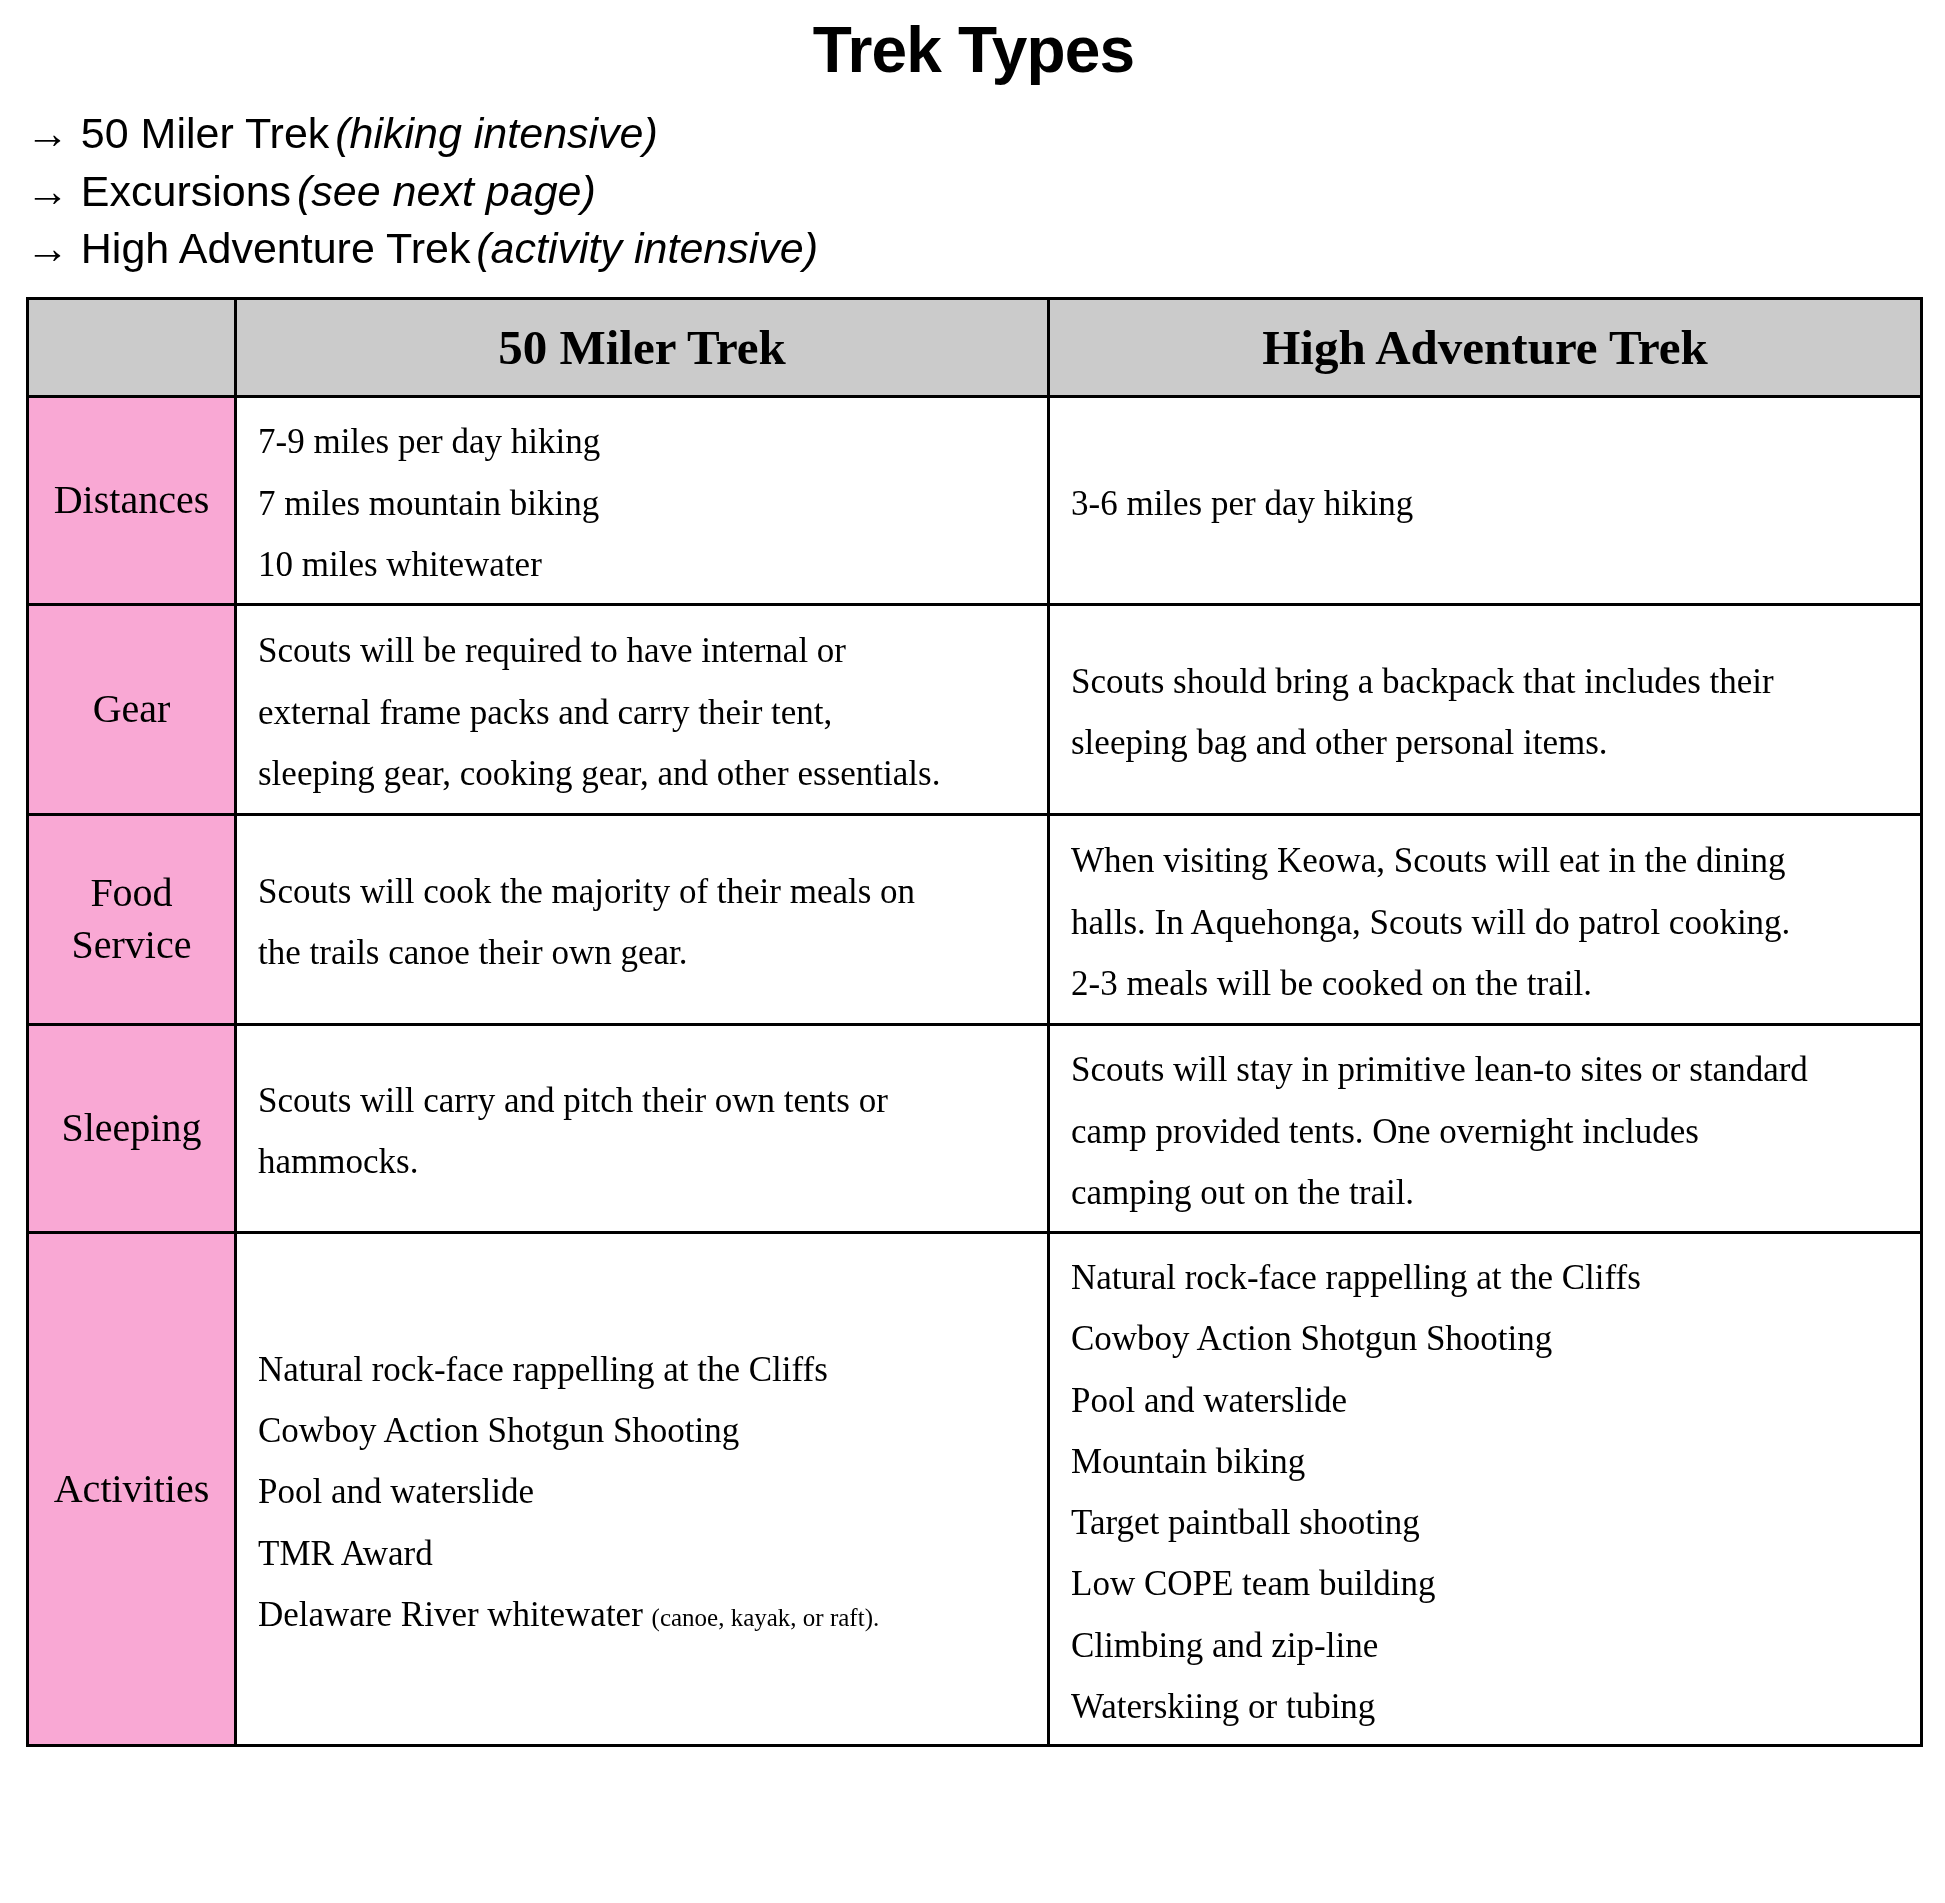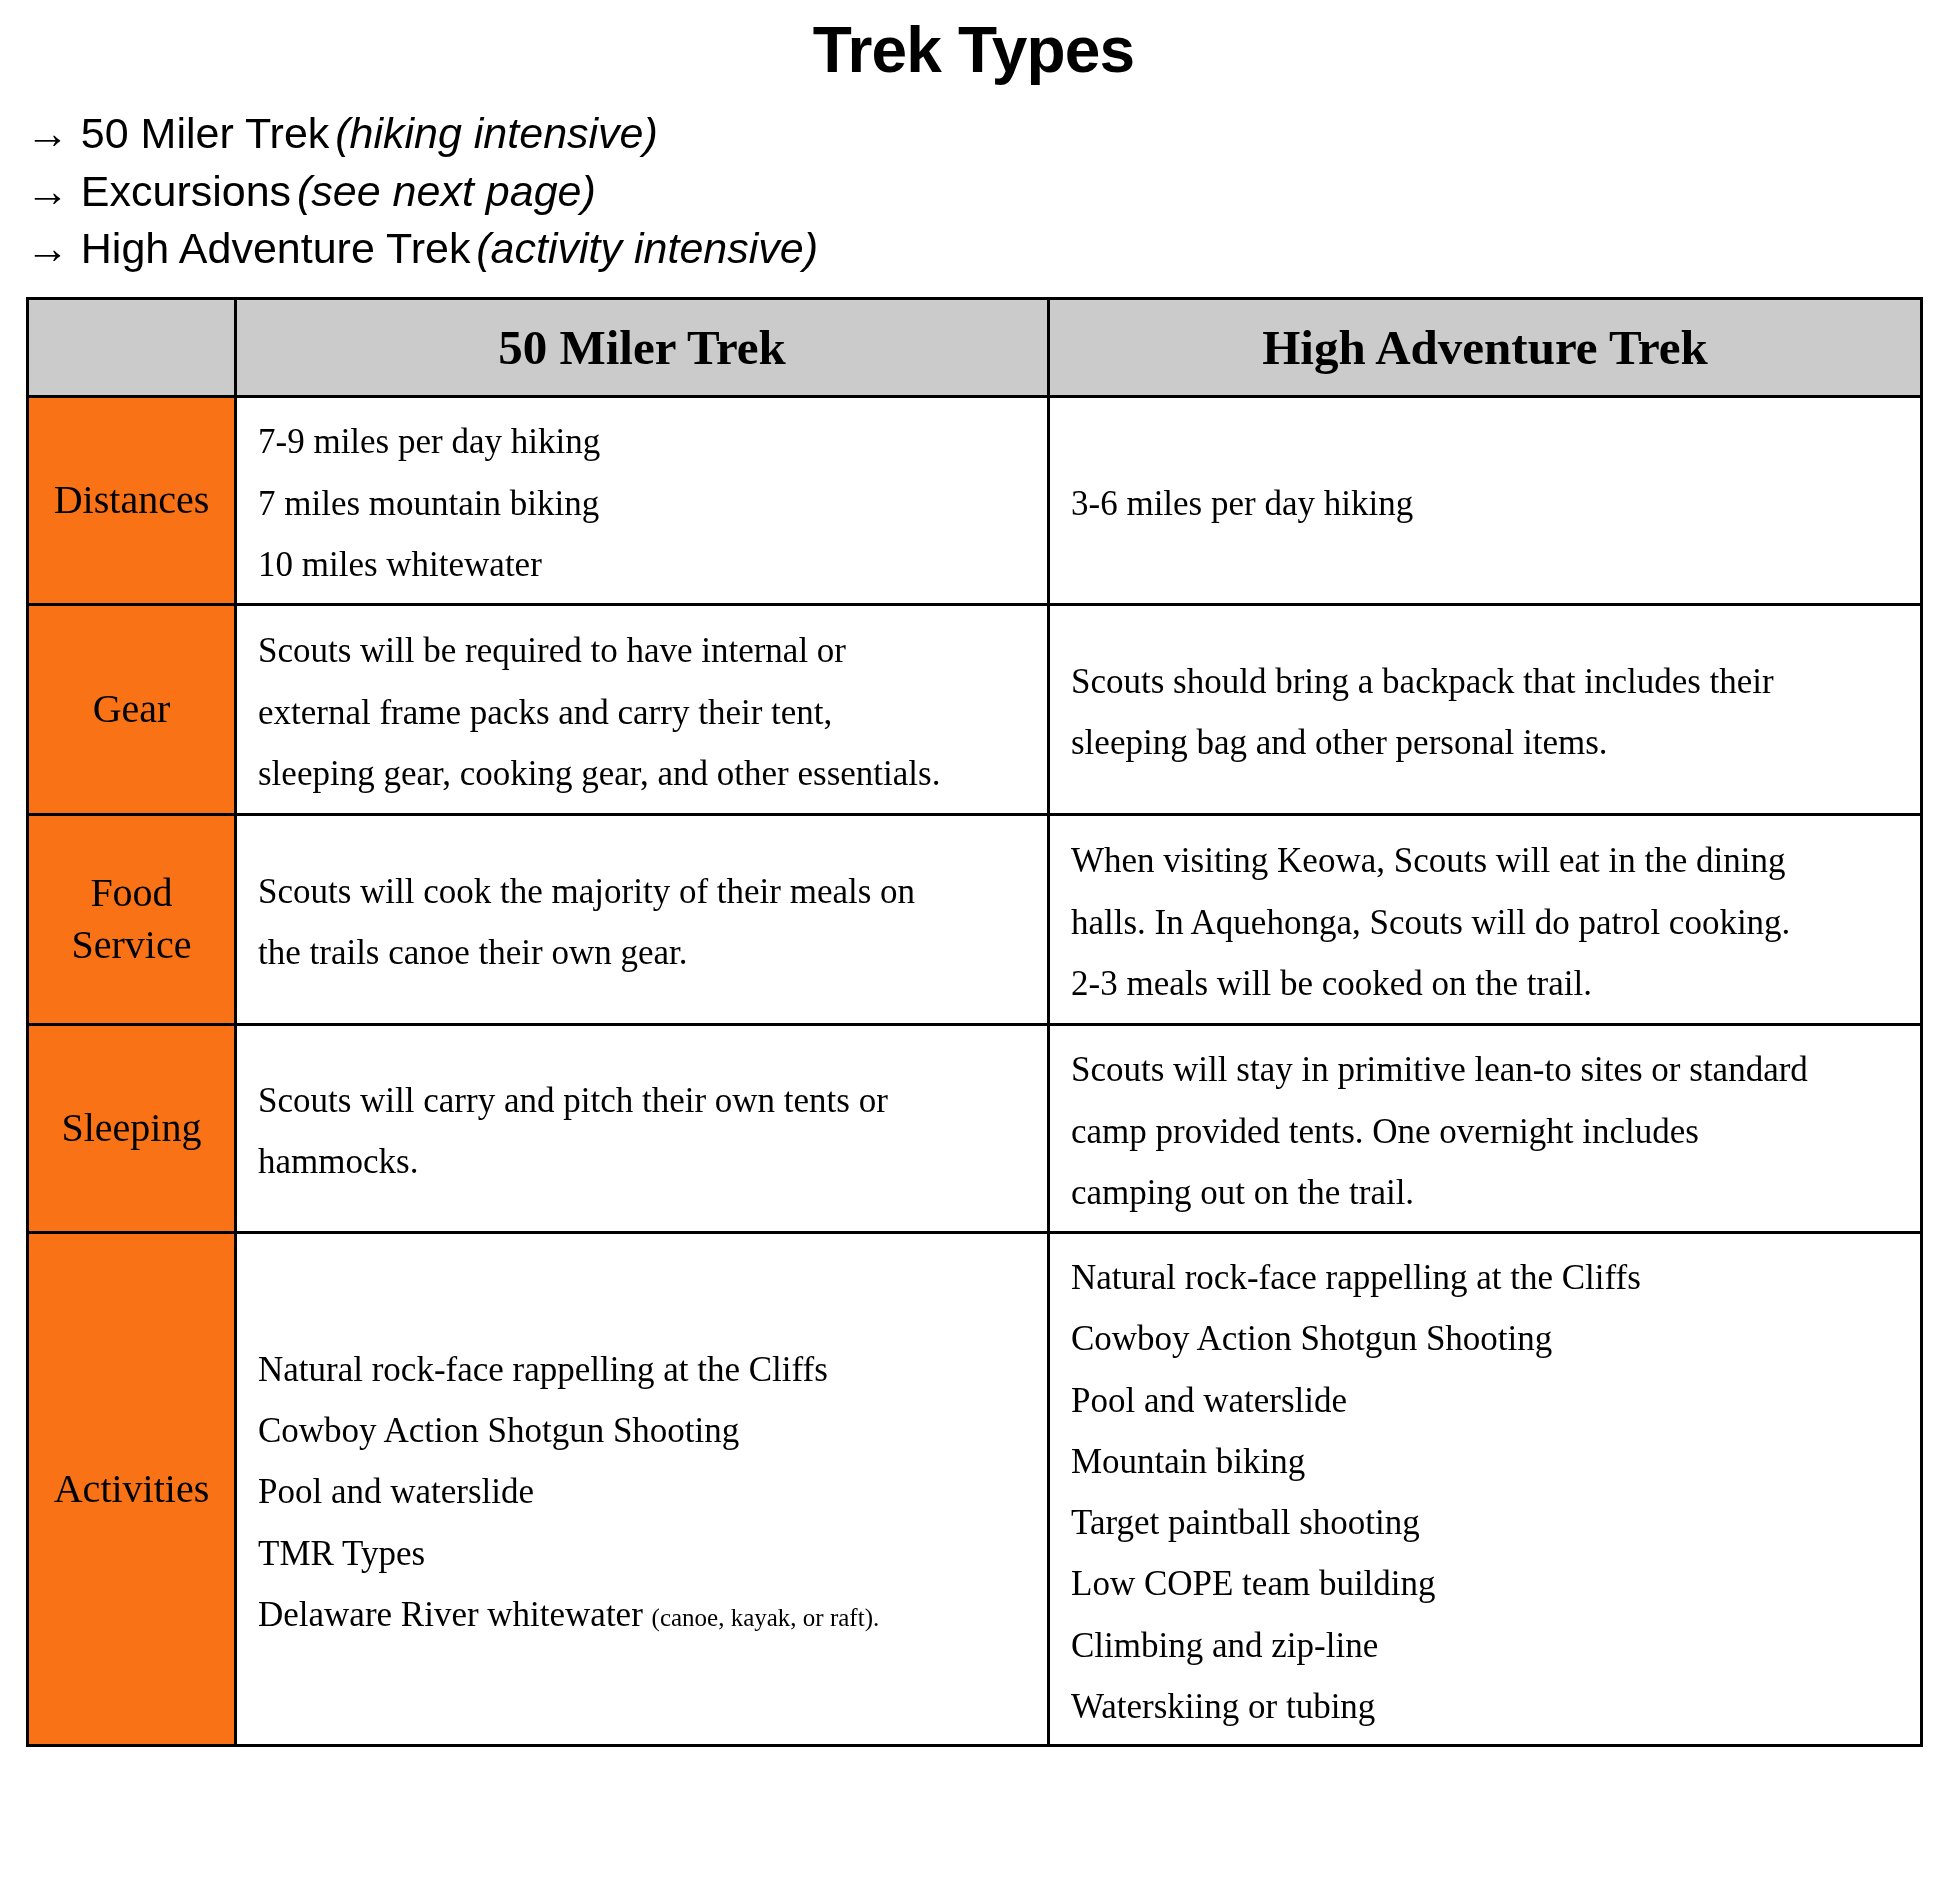--- a/index.html
+++ b/index.html
@@ -60,21 +60,21 @@
     vertical-align: middle;
   }
   table.trek thead th {
     background: #cbcbcb;
     font-size: 49px;
     font-weight: 700;
     text-align: center;
     height: 93px;
   }
   table.trek tbody th {
-    background: #f97316;
+    background: #f9a8d4;
     font-size: 40px;
     font-weight: 400;
     text-align: center;
     line-height: 1.3;
     padding: 0 5px;
   }
   table.trek td {
     background: #ffffff;
     padding: 10px 17px 10px 21px;
     font-size: 35px;
@@ -180,21 +180,21 @@
         </td>
       </tr>
 
 
       <tr class="r-activities">
         <th>Activities</th>
         <td>
           <div class="ln">Natural rock-face rappelling at the Cliffs</div>
           <div class="ln">Cowboy Action Shotgun Shooting</div>
           <div class="ln">Pool and waterslide</div>
-          <div class="ln">TMR Types</div>
+          <div class="ln">TMR Award</div>
           <div class="ln"><span>Delaware River whitewater </span><span class="small-inline">(canoe, kayak, or raft).</span></div>
         </td>
         <td>
           <div class="ln">Natural rock-face rappelling at the Cliffs</div>
           <div class="ln">Cowboy Action Shotgun Shooting</div>
           <div class="ln">Pool and waterslide</div>
           <div class="ln">Mountain biking</div>
           <div class="ln">Target paintball shooting</div>
           <div class="ln">Low COPE team building</div>
           <div class="ln">Climbing and zip-line</div>

